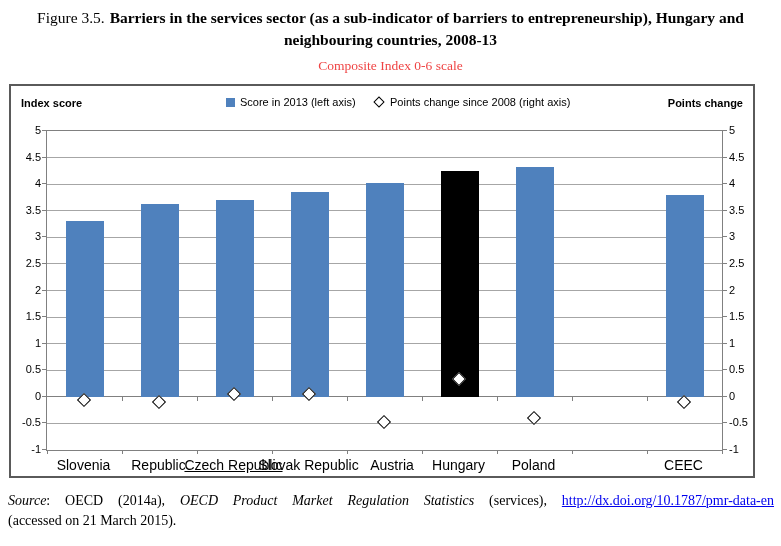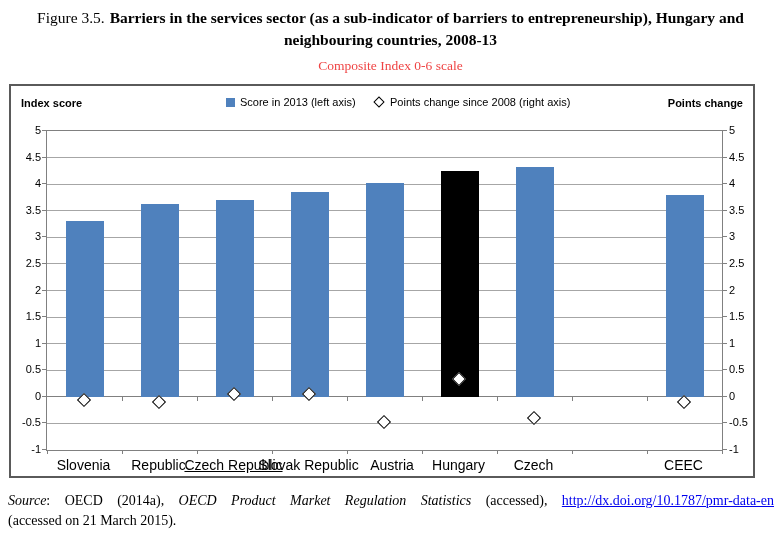--- a/index.html
+++ b/index.html
@@ -211,22 +211,22 @@
       <div class="ytick-label left" style="top: 357px;">-1</div>
       <div class="ytick-label right" style="top: 357px;">-1</div>
       <div class="out-tick" style="left: 31px; top: 363px; width: 4px; height: 1px;"></div>
       <div class="out-tick" style="left: 712px; top: 363px; width: 4px; height: 1px;"></div>
       <div class="cat-label" style="left: 72.5px;">Slovenia</div>
       <div class="cat-label" style="left: 147.5px;">Republic</div>
       <div class="cat-label" style="left: 222.5px; text-decoration: underline;">Czech Republic</div>
       <div class="cat-label" style="left: 297.5px;">Slovak Republic</div>
       <div class="cat-label" style="left: 381px;">Austria</div>
       <div class="cat-label" style="left: 447.5px; text-align: right;">Hungary</div>
-      <div class="cat-label" style="left: 522.5px;">Czech</div>
+      <div class="cat-label" style="left: 522.5px;">Poland</div>
       <div class="cat-label" style="left: 672.5px;">CEEC</div>
     </div>
 
   <div class="source">
-    <div class="line1"><span class="italic">Source</span><span>: OECD (2014a), </span><span class="italic">OECD Product Market Regulation Statistics</span><span> (accessed), </span><a class="doc-link">http://dx.doi.org/10.1787/pmr-data-en</a></div>
+    <div class="line1"><span class="italic">Source</span><span>: OECD (2014a), </span><span class="italic">OECD Product Market Regulation Statistics</span><span> (services), </span><a class="doc-link">http://dx.doi.org/10.1787/pmr-data-en</a></div>
     <div class="line2">(accessed on 21 March 2015).</div>
   </div>
 
 </div>
 
 </body></html>

